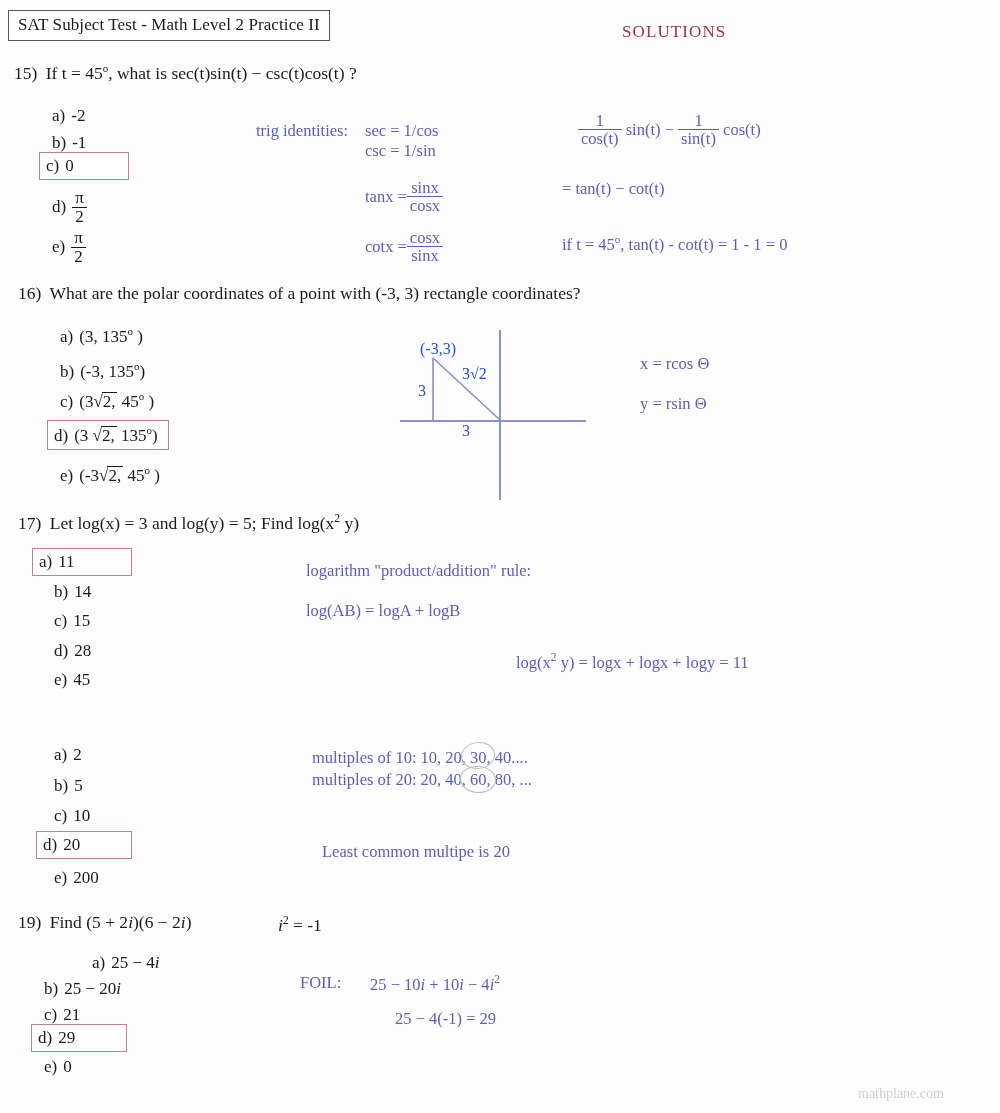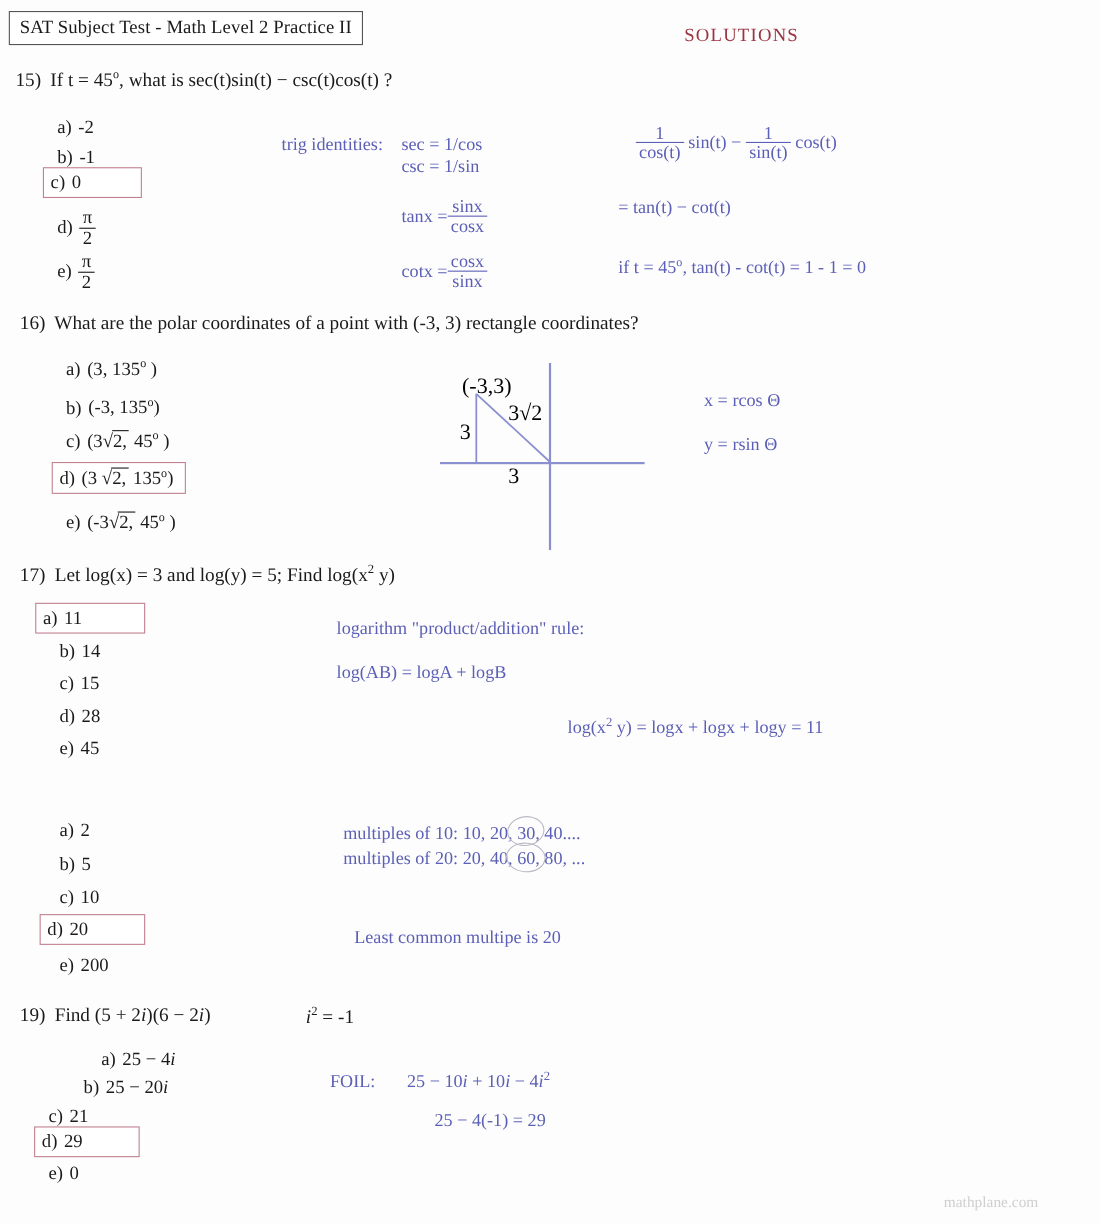--- a/index.html
+++ b/index.html
@@ -104,22 +104,22 @@
     white-space: nowrap;
     line-height: 1.35;
   }
   .work .frac .den { border-top-color: #5b5fb5; }
 
   
   #q16-graph { left: 400px; top: 330px; width: 210px; height: 170px; }
   #q16-graph .ax { position: absolute; background: #8a8fd0; }
   #q16-graph .lbl {
     position: absolute;
-    font-size: 20px;
-    color: #000000;
+    font-size: 16px;
+    color: #1d4ed8;
     white-space: nowrap;
   }
   #q16-graph svg { position: absolute; left: 0; top: 0; }
 
   
   .hand-circle {
     position: absolute;
     border: 1.4px solid #b9b9c4;
     border-radius: 50%;
   }
@@ -268,21 +268,21 @@
     <span class="qnum">19)</span>
     <span>Find  (5 + 2</span><span class="it">i</span><span>)(6 − 2</span><span class="it">i</span><span>)</span>
   </div>
   <div class="abs qprompt" style="left:278px; top:914px;text-align:right;">
     <span class="it">i</span><span class="sup">2</span><span> = -1</span>
   </div>
 
   <div class="abs choice" style="left:40px; top:952px;margin-left:48px;">
     <span class="lbl">a)</span><span>25 − 4</span><span class="it">i</span>
   </div>
-  <div class="abs choice" style="left:40px; top:978px;margin-left:32px;">
+  <div class="abs choice" style="left:40px; top:978px;">
     <span class="lbl">b)</span><span>25 − 20</span><span class="it">i</span>
   </div>
   <div class="abs choice" style="left:40px; top:1004px;">
     <span class="lbl">c)</span><span>21</span>
   </div>
   <div class="abs choice boxed" style="left:31px; top:1024px; width:78px;">
     <span class="lbl">d)</span><span>29</span>
   </div>
   <div class="abs choice" style="left:40px; top:1056px;">
     <span class="lbl">e)</span><span>0</span>

